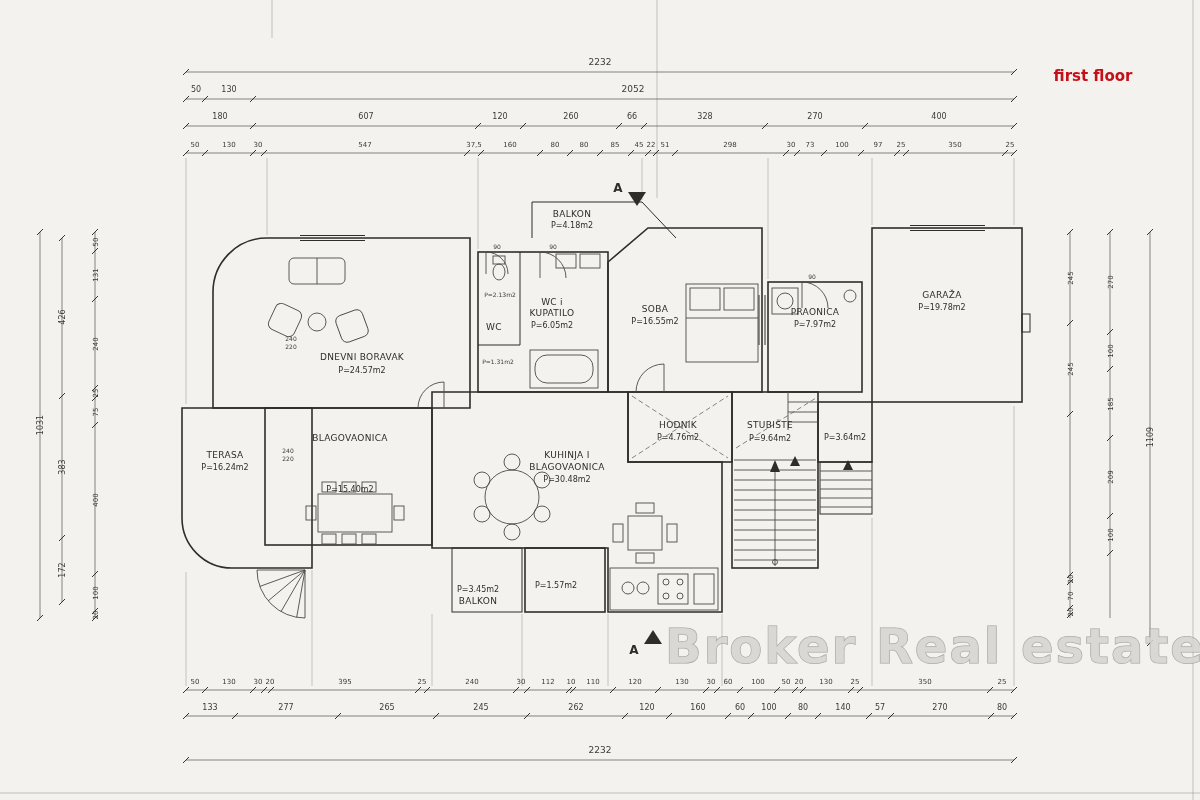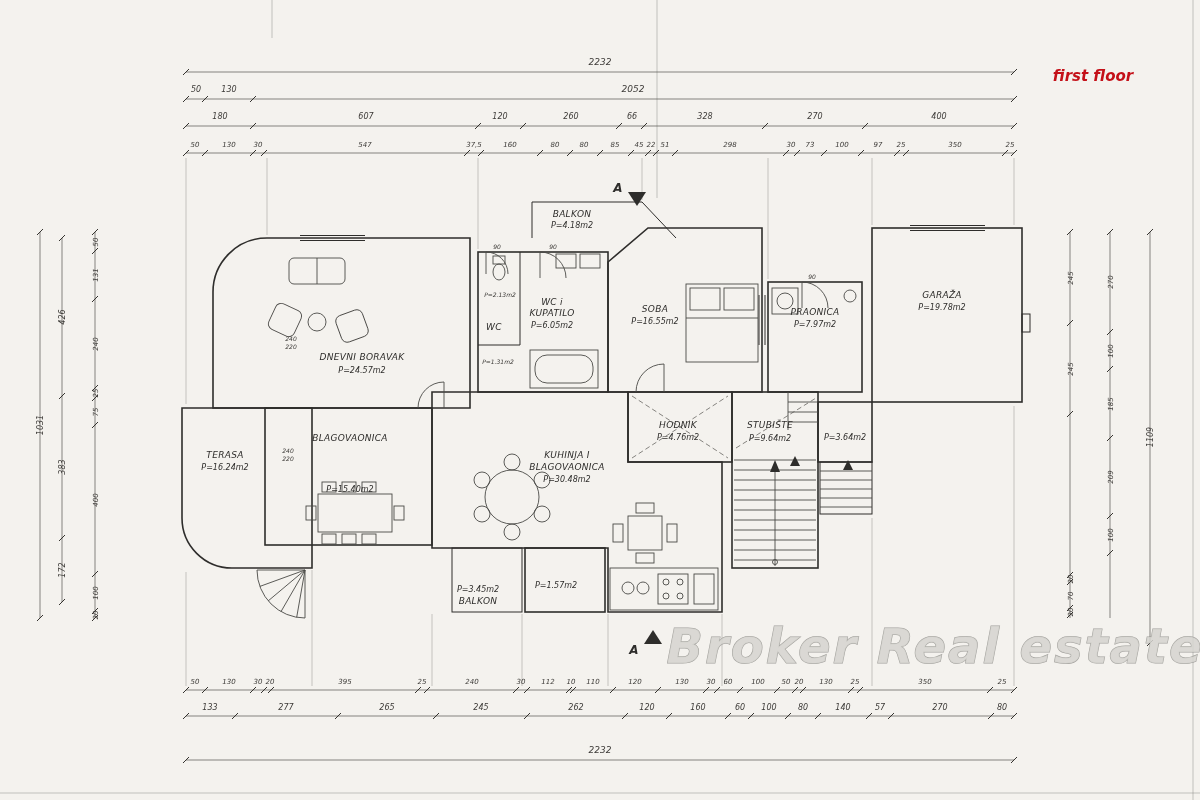--- a/index.html
+++ b/index.html
@@ -1,17 +1,17 @@
 <!DOCTYPE html>
 <html><head>
 <meta charset="utf-8">
 <style>
   html,body{margin:0;padding:0;}
   body{width:1200px;height:800px;background:#e9e7e2;font-family:"DejaVu Sans",sans-serif;}
-  #canvas{position:relative;width:1200px;height:800px;background:#f4f2ee;overflow:hidden;font-style:italic;}
+  #canvas{position:relative;width:1200px;height:800px;background:#f4f2ee;overflow:hidden;}
   svg{position:absolute;left:0;top:0;}
   .wall{fill:none;stroke:#2e2d2b;stroke-width:1.6;}
   .wallthin{fill:none;stroke:#2e2d2b;stroke-width:1;}
   .furn{fill:none;stroke:#4a4946;stroke-width:0.9;}
   .dim{stroke:#55534f;stroke-width:0.7;fill:none;}
   .ext{stroke:#6b6964;stroke-width:0.5;fill:none;opacity:0.7;}
   .tick{stroke:#35332f;stroke-width:1;fill:none;}
   .dimtxt{font-size:8px;fill:#3c3a37;}
   .dimtxt-big{font-size:9px;fill:#3c3a37;}
   .dimtxt-sm{font-size:7px;fill:#3c3a37;}

